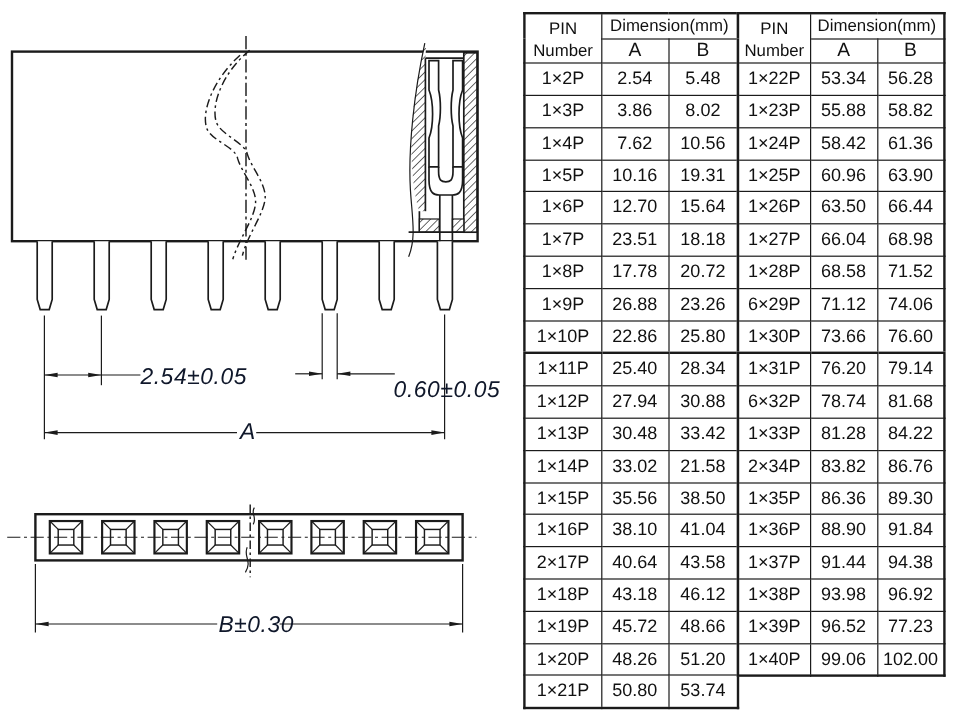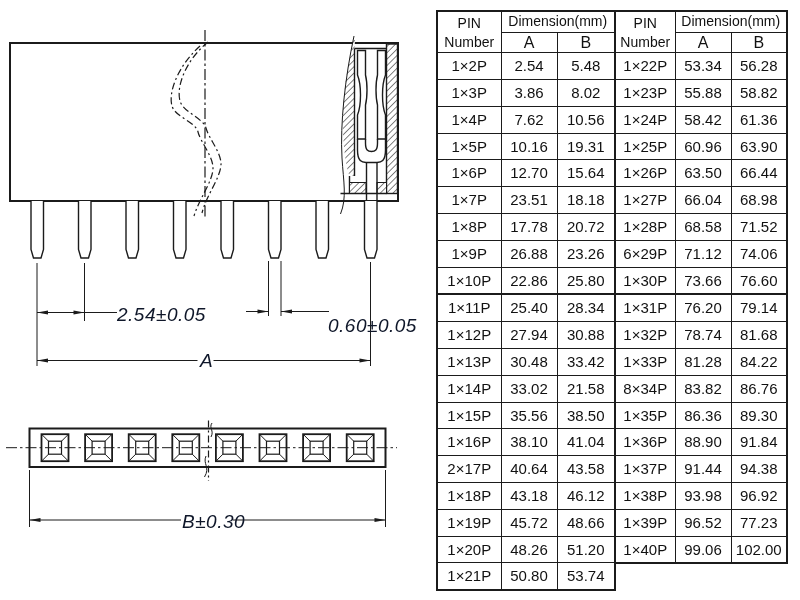--- a/index.html
+++ b/index.html
@@ -348,31 +348,31 @@
             <td>1×30P</td>
             <td>73.66</td>
             <td>76.60</td>
           </tr>
           <tr>
             <td>1×31P</td>
             <td>76.20</td>
             <td>79.14</td>
           </tr>
           <tr>
-            <td>1×32P</td>
+            <td>6×32P</td>
             <td>78.74</td>
             <td>81.68</td>
           </tr>
           <tr>
             <td>1×33P</td>
             <td>81.28</td>
             <td>84.22</td>
           </tr>
           <tr>
-            <td>8×34P</td>
+            <td>2×34P</td>
             <td>83.82</td>
             <td>86.76</td>
           </tr>
           <tr>
             <td>1×35P</td>
             <td>86.36</td>
             <td>89.30</td>
           </tr>
           <tr>
             <td>1×36P</td>

